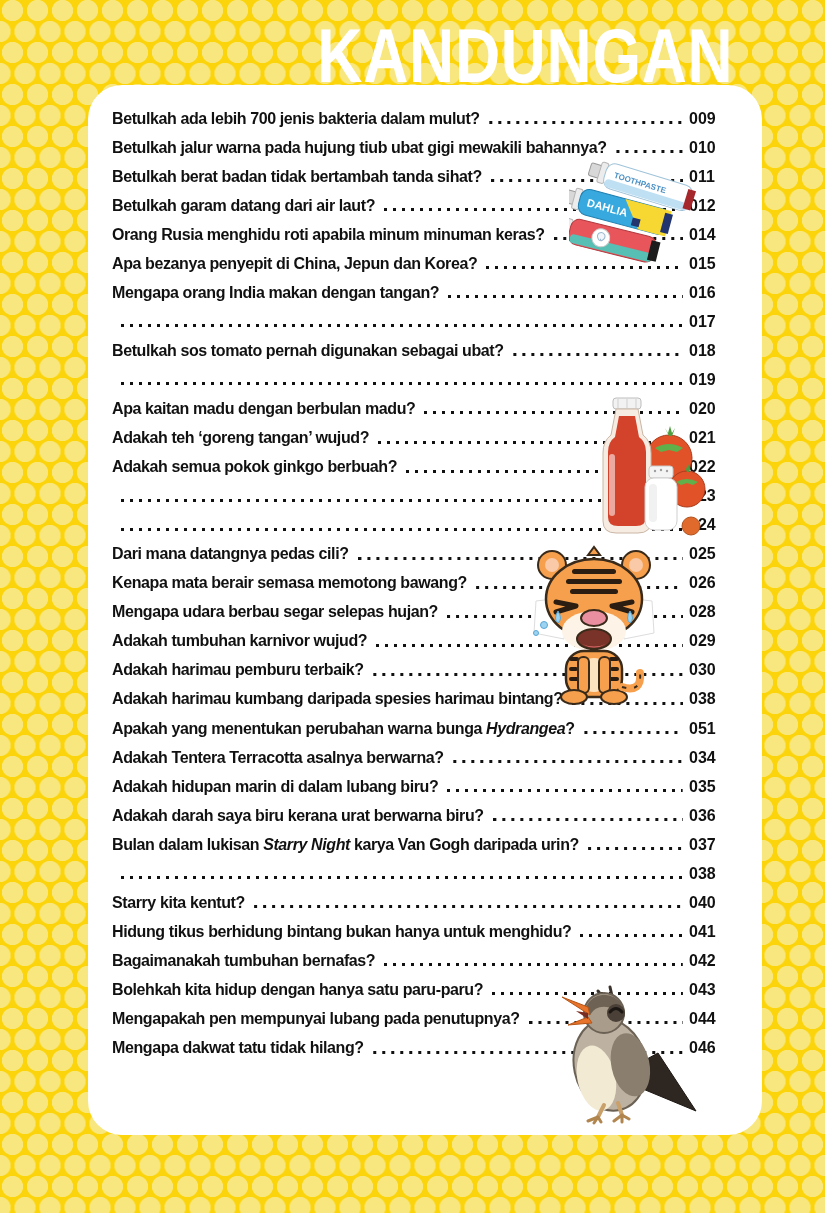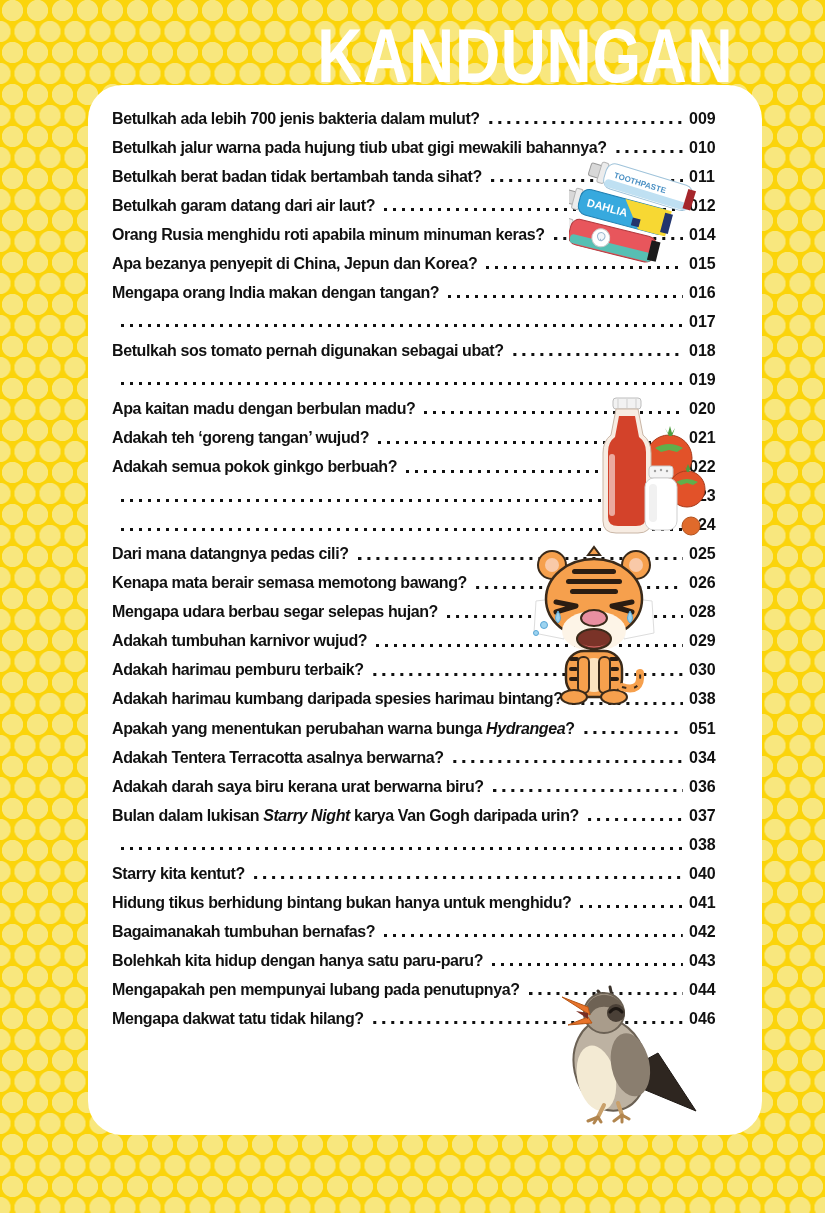--- a/index.html
+++ b/index.html
@@ -179,20 +179,25 @@
     <span class="leader"></span>
     <span class="pg">051</span>
   </div>
 
   <div class="row">
     <span class="q"><span>Adakah Tentera Terracotta asalnya berwarna?</span></span>
     <span class="leader"></span>
     <span class="pg">034</span>
   </div>
 
+  <div class="row">
+    <span class="q"><span>Adakah hidupan marin di dalam lubang biru?</span></span>
+    <span class="leader"></span>
+    <span class="pg">035</span>
+  </div>
 
   <div class="row">
     <span class="q"><span>Adakah darah saya biru kerana urat berwarna biru?</span></span>
     <span class="leader"></span>
     <span class="pg">036</span>
   </div>
 
   <div class="row">
     <span class="q"><span>Bulan dalam lukisan </span><i>Starry Night</i><span> karya Van Gogh daripada urin?</span></span>
     <span class="leader"></span>

